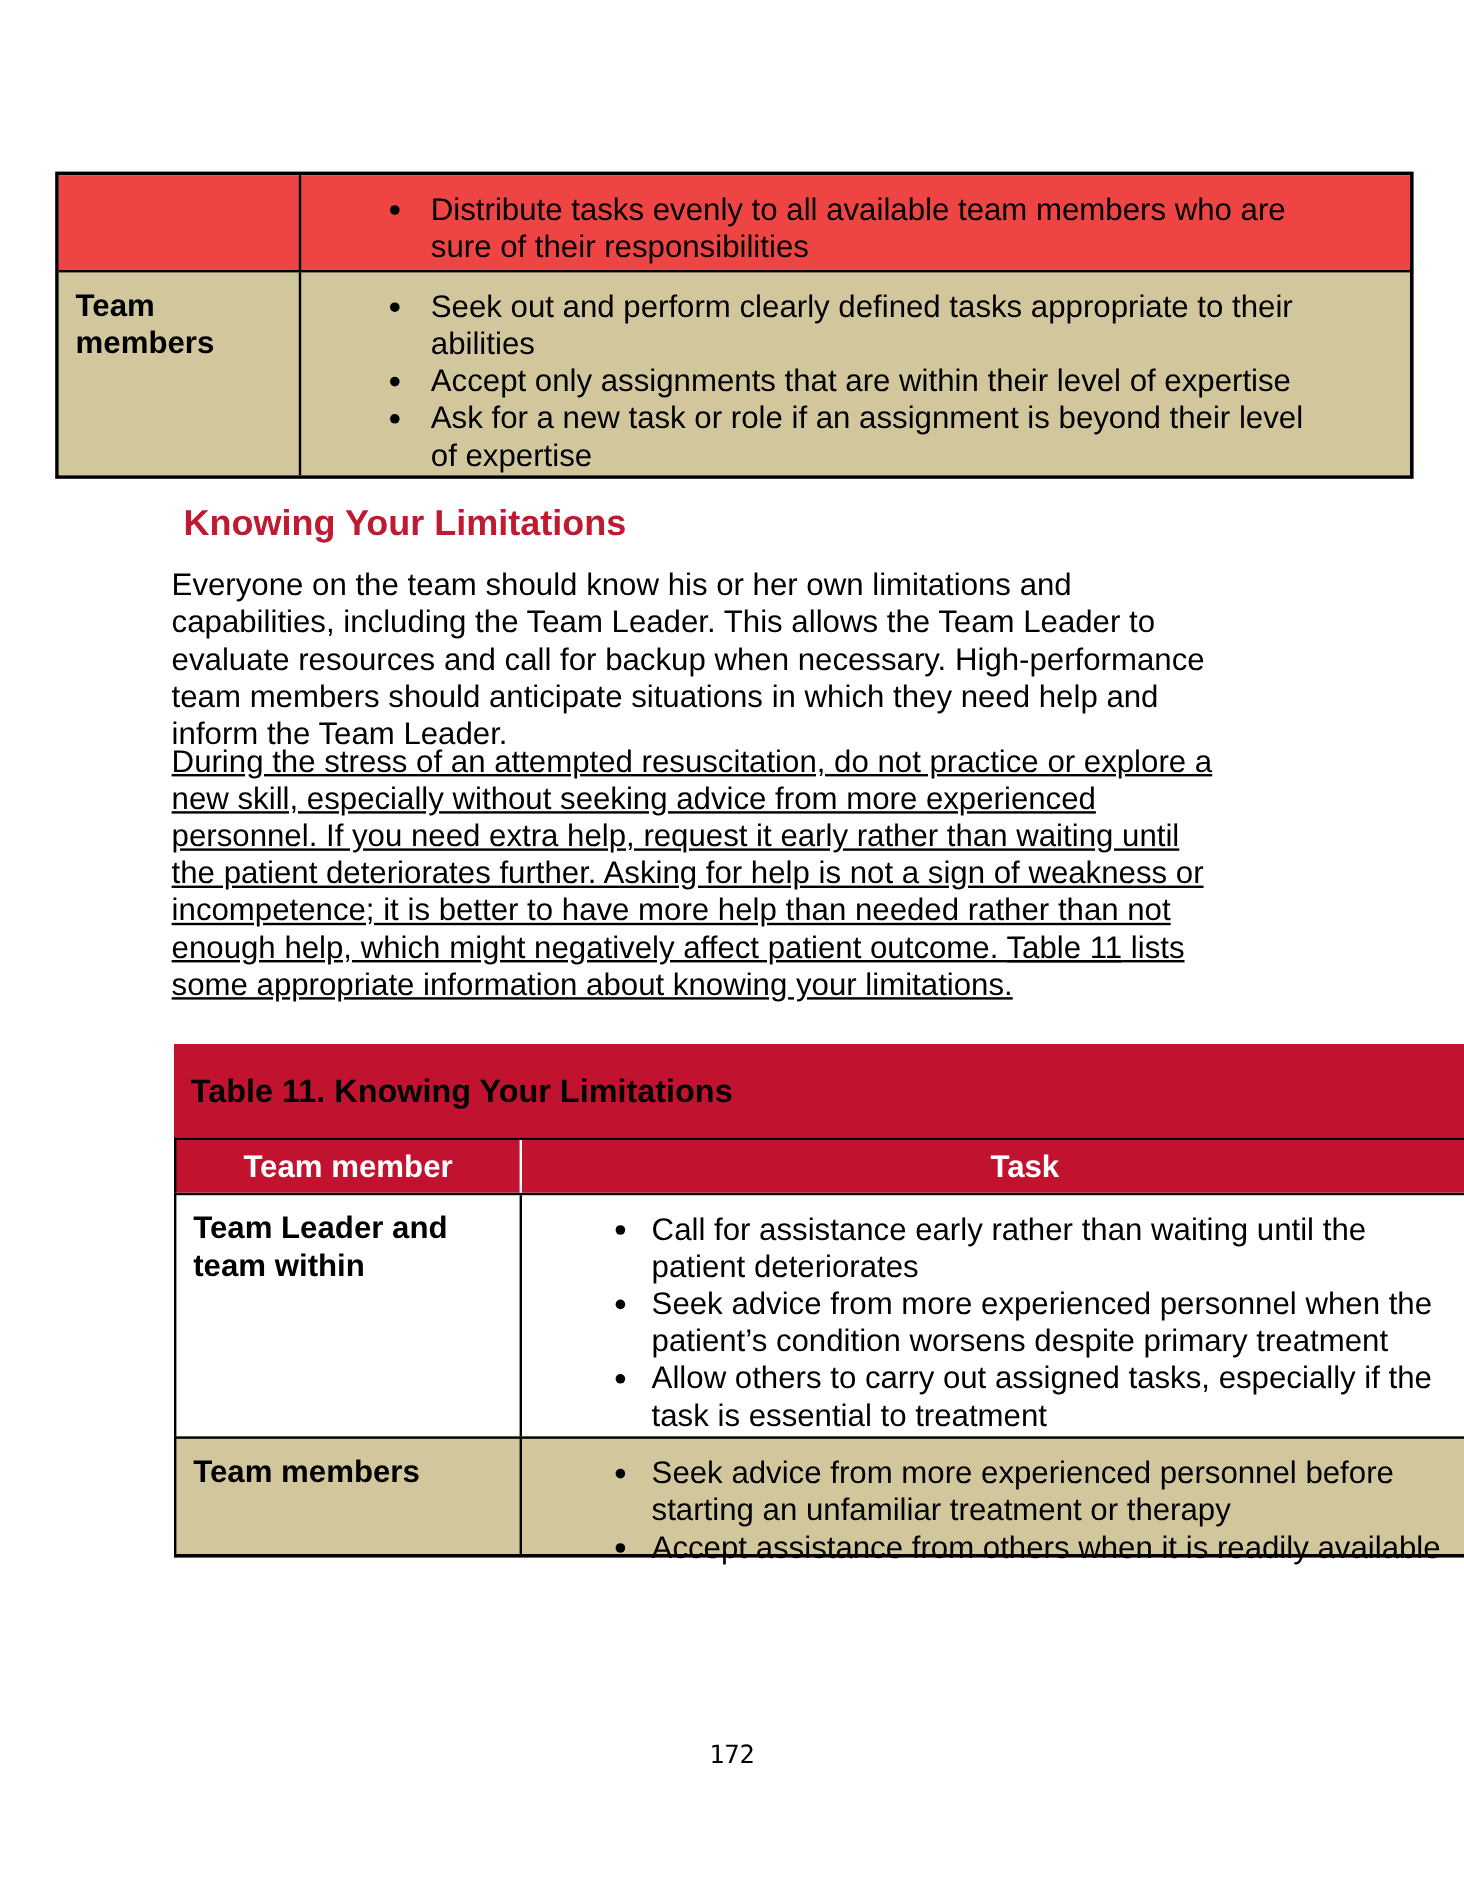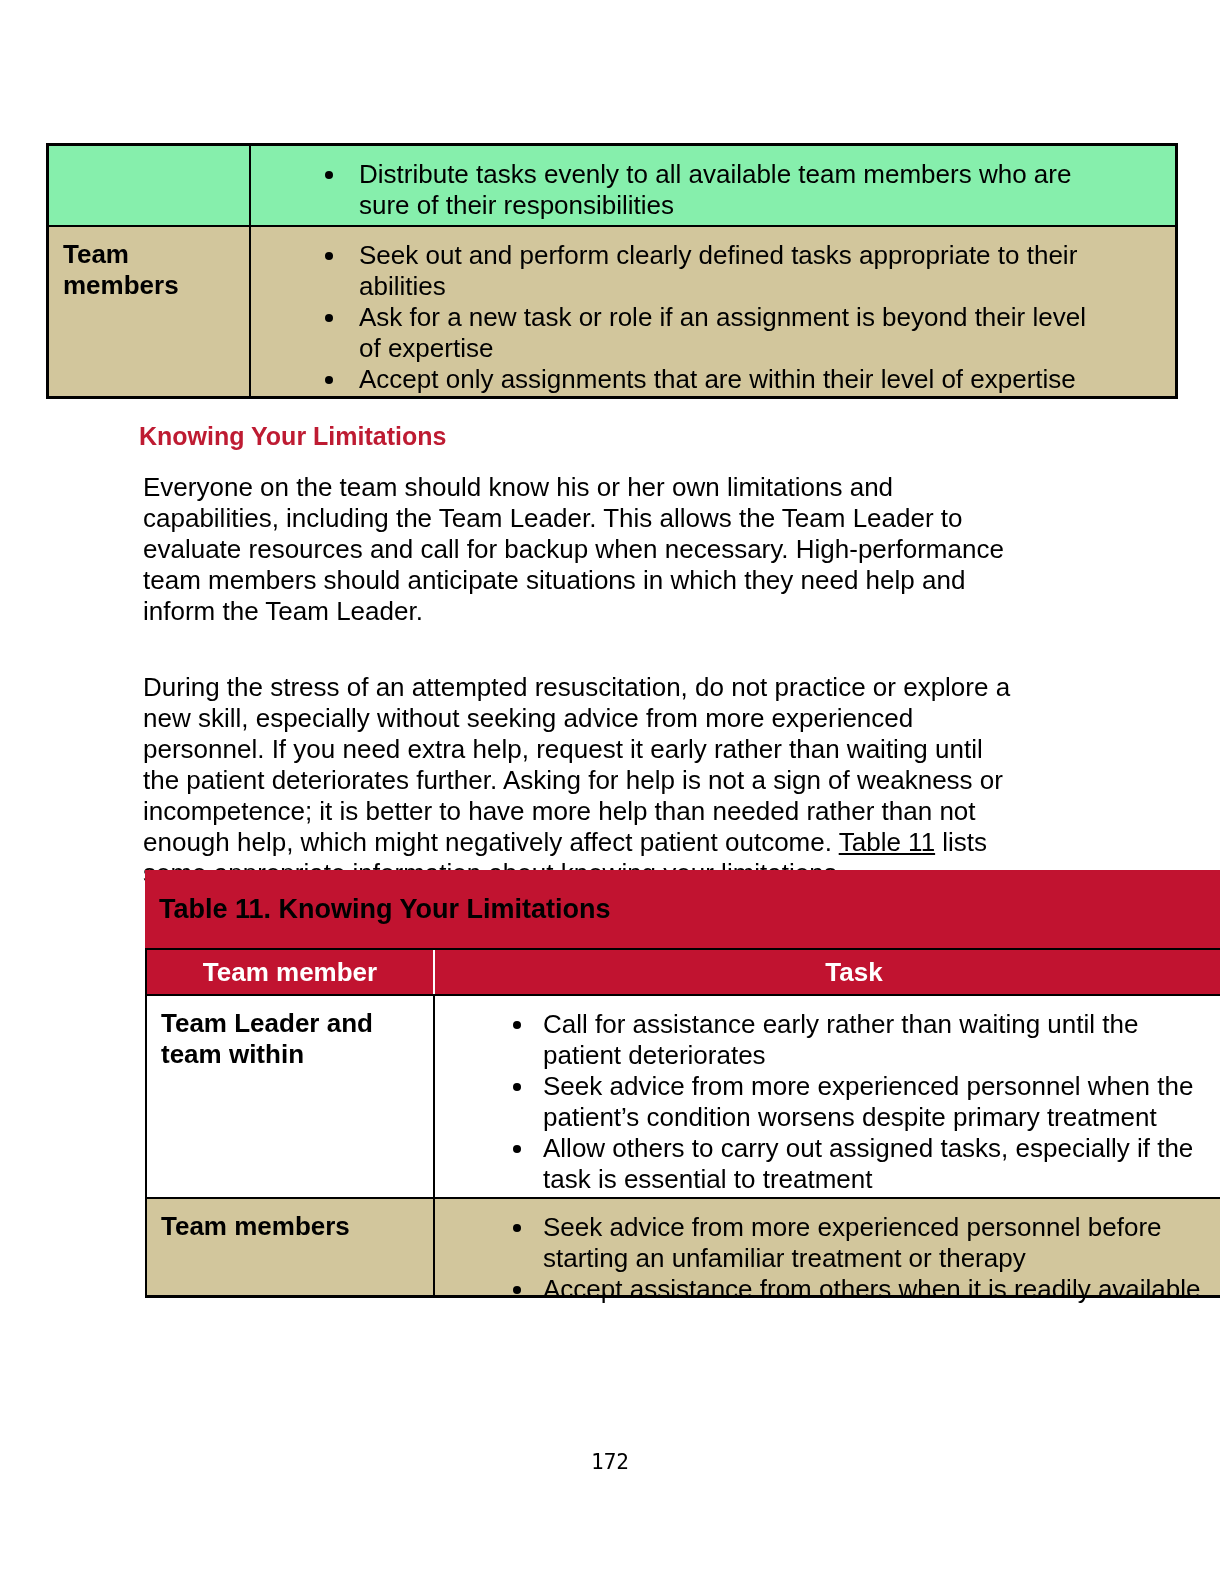--- a/index.html
+++ b/index.html
@@ -15,21 +15,21 @@
 
   .pre { white-space: pre; }
   .body-text { font-size: 26px; line-height: 31px; }
 
   
   #top-table {
     position: absolute; left: 46px; top: 143px; width: 1132px;
     border: 3px solid #000;
   }
   .tt-row { display: flex; }
-  .tt-row-1 { height: 79px; background: #86efac; }
+  .tt-row-1 { height: 79px; background: #ef4444; }
   .tt-row-2 { height: 171px; border-top: 2px solid #000; }
   .tt-member {
     flex: 0 0 202px; width: 202px;
     border-right: 2px solid #000;
     padding: 12px 14px 0 14px;
     font-weight: bold;
   }
   .tt-tasks { flex: 1; padding: 13px 4px 0 0; }
 
   
@@ -39,26 +39,26 @@
     content: "";
     position: absolute; left: 74px; top: 12px;
     width: 8px; height: 8px; border-radius: 50%;
     background: #000;
   }
   ul.bullets.t11 li { padding-left: 108px; }
   ul.bullets.t11 li::before { left: 78px; }
 
   
   #section-heading {
-    position: absolute; left: 139px; top: 420px;
-    font-size: 25px; line-height: 33px; font-weight: bold;
+    position: absolute; left: 153px; top: 420px;
+    font-size: 30px; line-height: 33px; font-weight: bold;
     color: #BE1B32;
   }
   #paragraph-1 { position: absolute; left: 143px; top: 472px; }
-  #paragraph-2 { position: absolute; left: 143px; top: 672px; }
+  #paragraph-2 { position: absolute; left: 143px; top: 619px; text-decoration: underline; }
   .inline-link { text-decoration: underline; margin-top: 35px; }
 
   
   #table11 {
     position: absolute; left: 145px; top: 870px; width: 1128px;
     border-bottom: 3px solid #000;
   }
   .t11-banner {
     height: 78px;
     background: #C11330;
@@ -122,23 +122,23 @@
         </ul>
       </div>
     </div>
     <div class="tt-row tt-row-2 tan">
       <div class="tt-member body-text pre">Team
 members</div>
       <div class="tt-tasks">
         <ul class="bullets body-text">
           <li class="pre">Seek out and perform clearly defined tasks appropriate to their
 abilities</li>
+          <li class="pre">Accept only assignments that are within their level of expertise</li>
           <li class="pre">Ask for a new task or role if an assignment is beyond their level
 of expertise</li>
-          <li class="pre">Accept only assignments that are within their level of expertise</li>
         </ul>
       </div>
     </div>
   </div>
 
   <h2 id="section-heading" style="margin:0;">Knowing Your Limitations</h2>
 
   <p id="paragraph-1" class="body-text pre" style="margin:0;">Everyone on the team should know his or her own limitations and
 capabilities, including the Team Leader. This allows the Team Leader to
 evaluate resources and call for backup when necessary. High-performance

